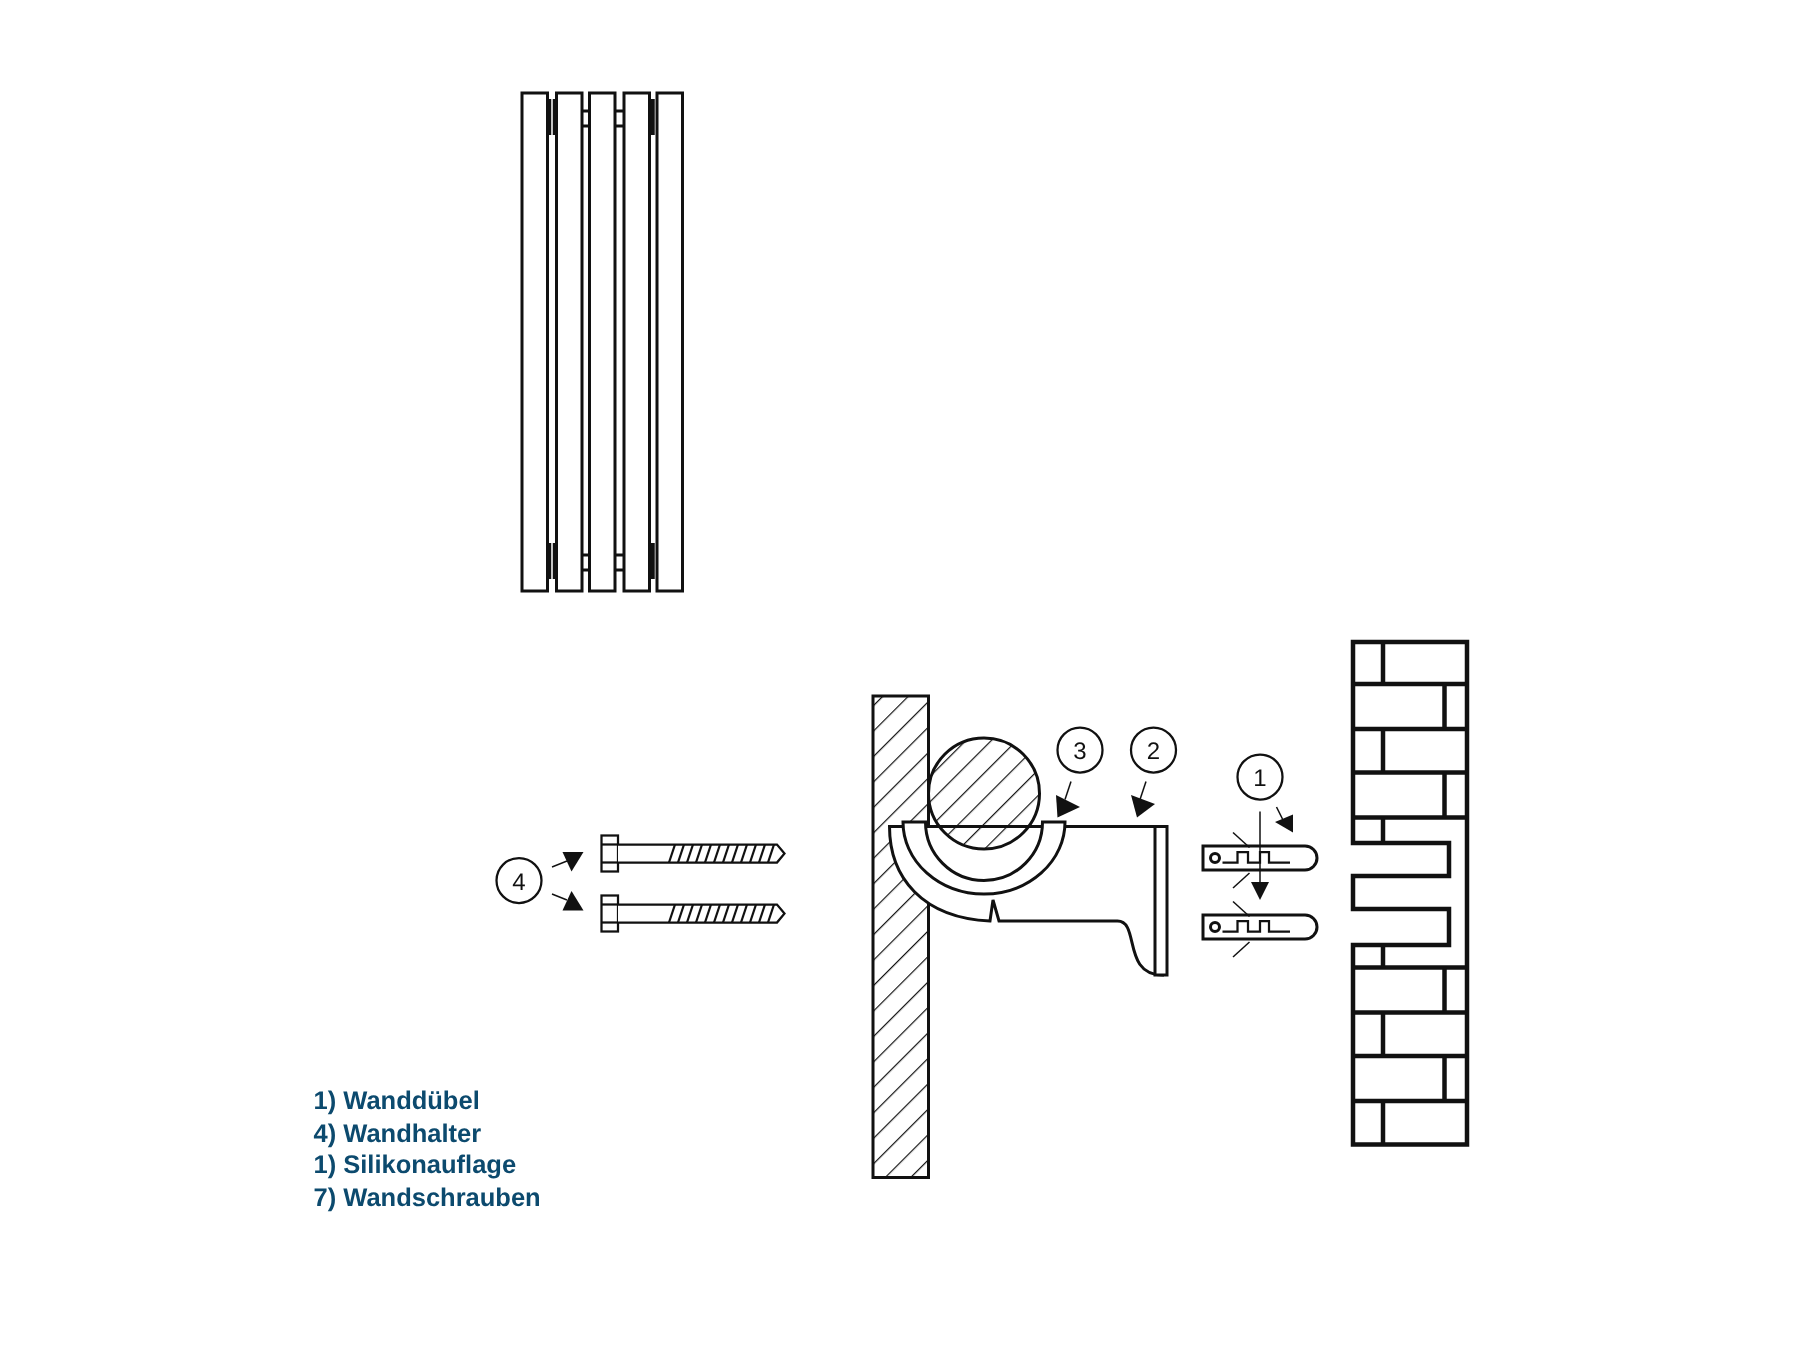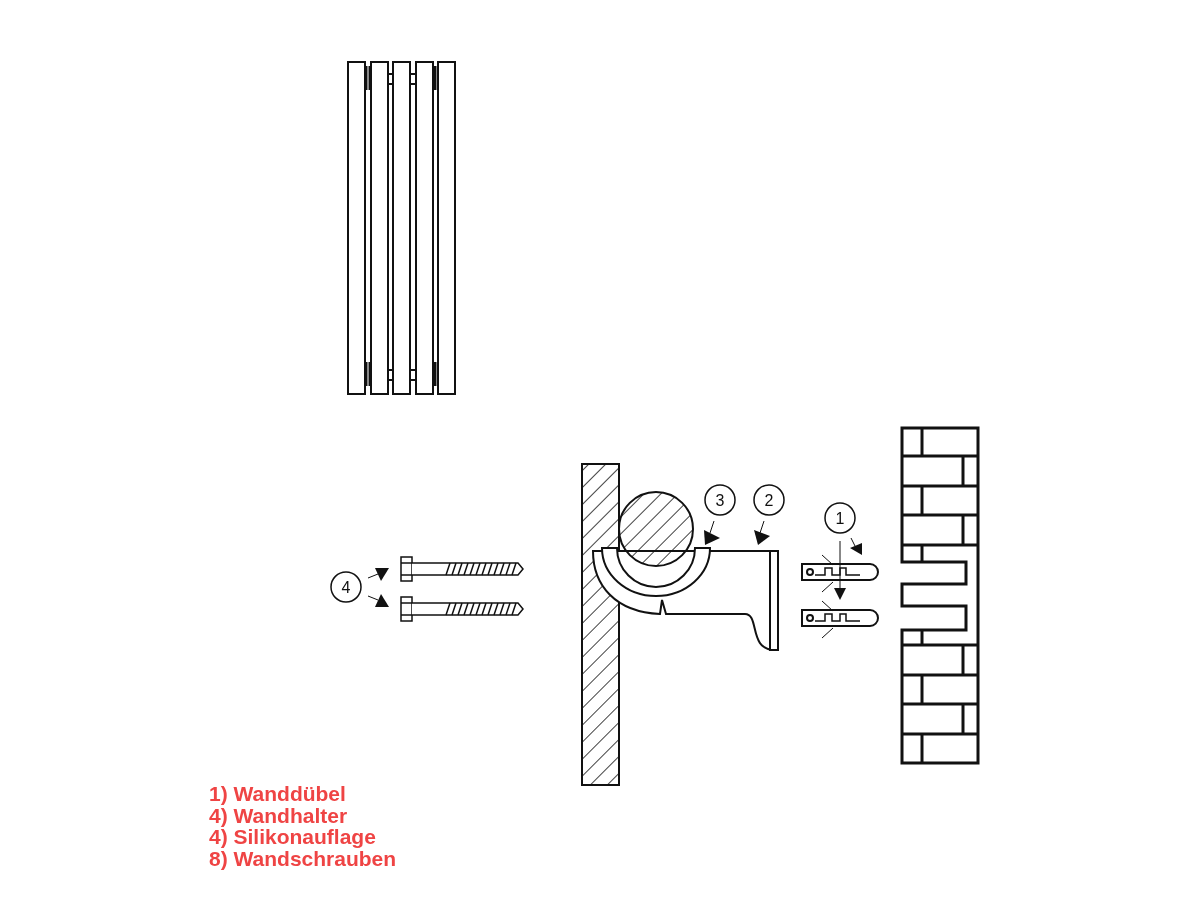--- a/index.html
+++ b/index.html
@@ -1,18 +1,18 @@
 <!DOCTYPE html>
 <html><head>
   <meta charset="utf-8">
   <style>
     html, body { margin:0; padding:0; background:#ffffff; }
     body { width:1200px; height:900px; position:relative; overflow:hidden; }
     svg.diagram { position:absolute; left:0; top:0; width:1200px; height:900px; }
-    .legend { position:absolute; left:209px; top:783px; font-family:"Liberation Sans", sans-serif; font-weight:bold; font-size:21px; line-height:21.5px; color:#ef4444; }
+    .legend { position:absolute; left:209px; top:723px; font-family:"Liberation Sans", sans-serif; font-weight:bold; font-size:17px; line-height:21.5px; color:#0c4a6e; }
     .legend div { white-space:nowrap; }
     .callout-text { font-family:"Liberation Sans", sans-serif; font-size:16px; fill:#111; }
   </style>
 </head>
 <body>
 
 <svg class="diagram" viewBox="0 0 1200 900" xmlns="http://www.w3.org/2000/svg">
   <defs>
     <pattern id="hatch" width="12" height="12" patternUnits="userSpaceOnUse" patternTransform="rotate(45)">
       <line x1="0" y1="0" x2="0" y2="12" stroke="#111" stroke-width="1.6"></line>
@@ -158,15 +158,15 @@
     <line x1="368" y1="578" x2="378" y2="574" stroke="#111" stroke-width="1"></line>
     <path d="M375,568 L389,568 L381,581 Z" fill="#111"></path>
     <line x1="368" y1="596" x2="378" y2="600" stroke="#111" stroke-width="1"></line>
     <path d="M375,607 L389,607 L381,594 Z" fill="#111"></path>
   </g>
 </svg>
 
 <div class="legend">
   <div>1) Wanddübel</div>
   <div>4) Wandhalter</div>
-  <div>4) Silikonauflage</div>
-  <div>8) Wandschrauben</div>
+  <div>1) Silikonauflage</div>
+  <div>7) Wandschrauben</div>
 </div>
 
 </body></html>

